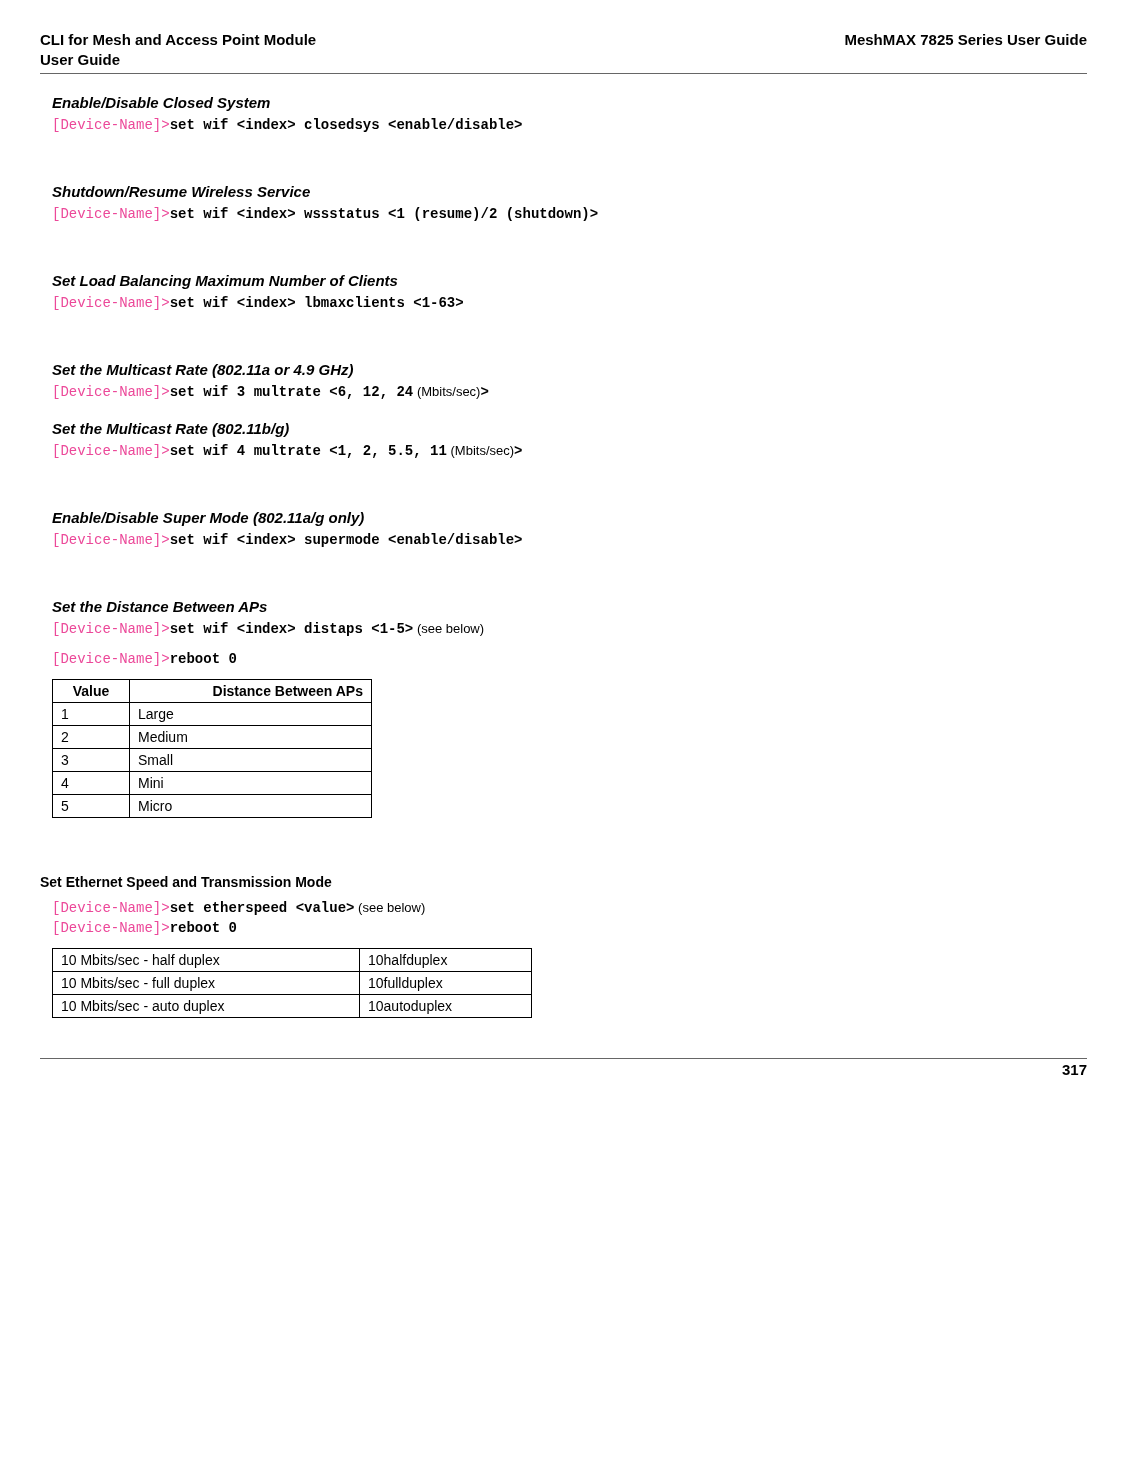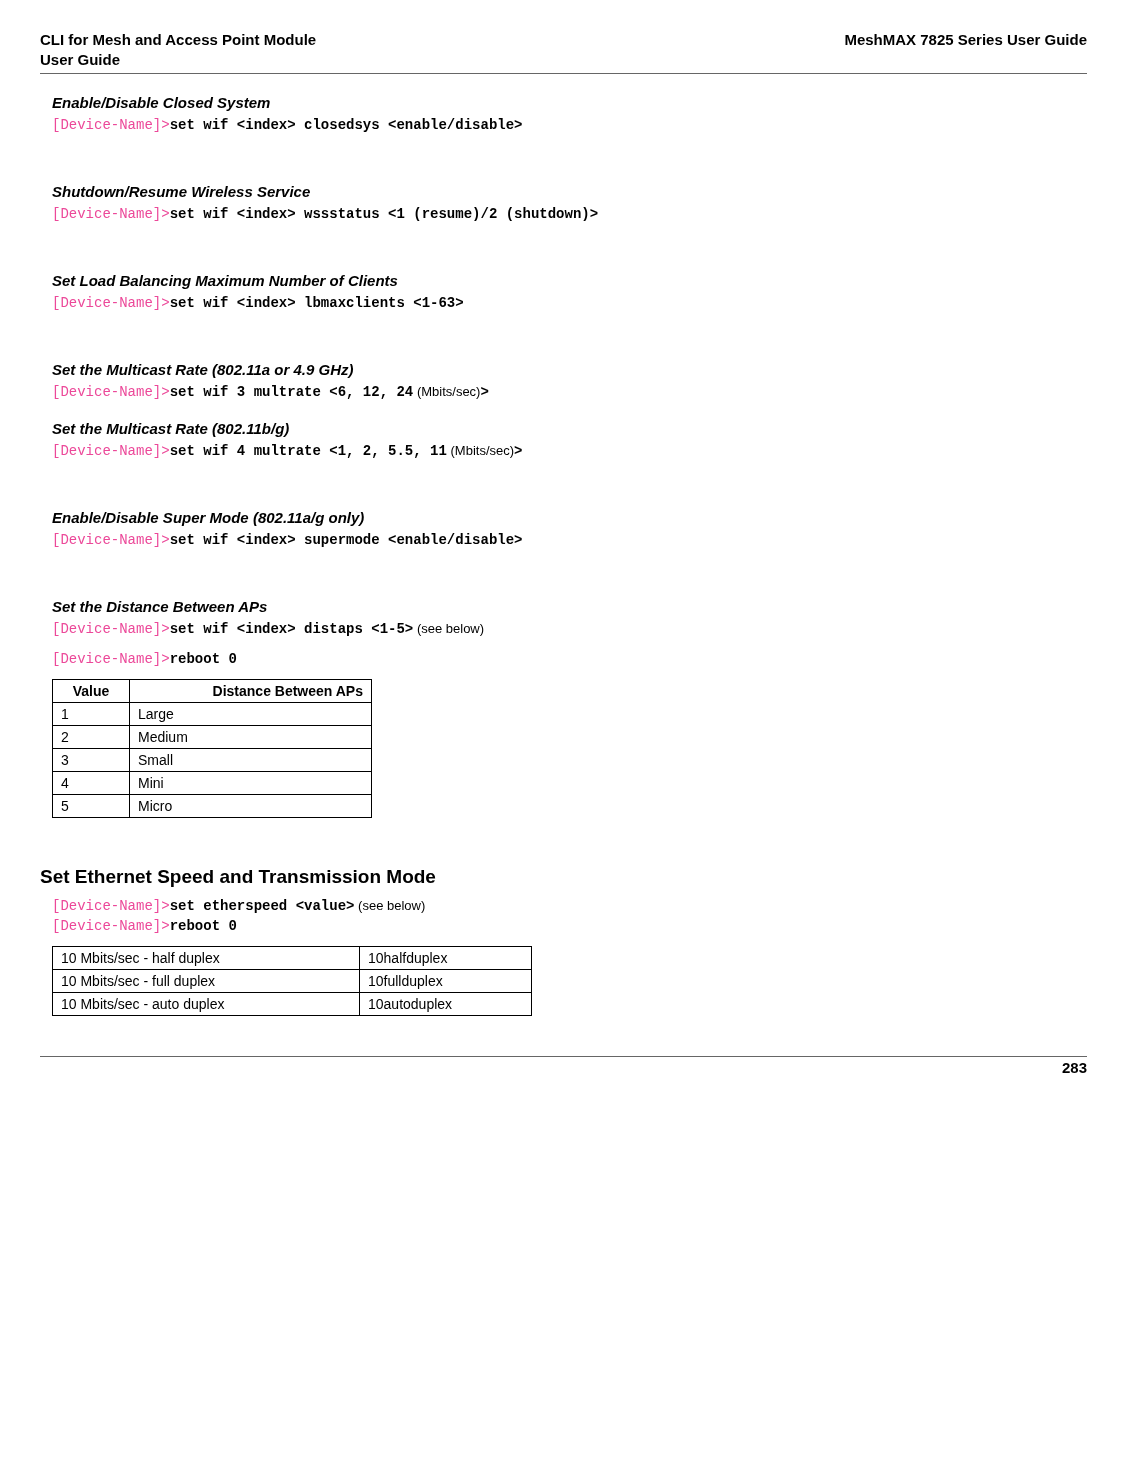--- a/index.html
+++ b/index.html
@@ -36,22 +36,22 @@
     font-size: 14px;
     margin-left: 12px;
     margin-bottom: 4px;
     white-space: pre;
   }
   .code-line .prompt { color: #ec4899; }
   .code-line .cmd { font-weight: bold; }
   .inline-note { font-family: Arial, Helvetica, sans-serif; font-size: 13px; }
   .plain-h {
     font-weight: bold;
-    font-size: 19px;
-    margin-top: 22px;
+    font-size: 14px;
+    margin-top: 30px;
     margin-bottom: 10px;
   }
   table {
     border-collapse: collapse;
     margin-top: 12px;
     margin-left: 12px;
     font-size: 14px;
   }
   th, td {
     border: 1px solid #000;
@@ -169,14 +169,14 @@
         <td>10fullduplex</td>
       </tr>
   <tr>
         <td>10 Mbits/sec - auto duplex</td>
         <td>10autoduplex</td>
       </tr>
 </tbody>
   </table>
 
 <div class="footer">
-  <span>283</span>
+  <span>317</span>
 </div>
 
 </body></html>

